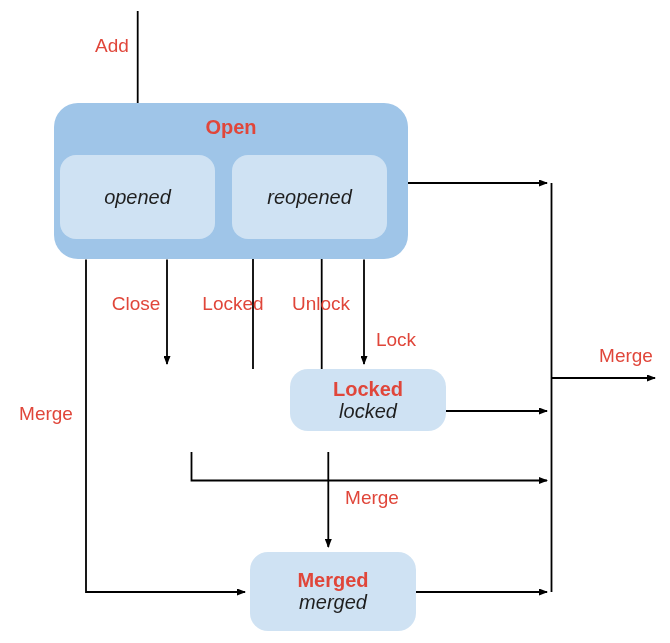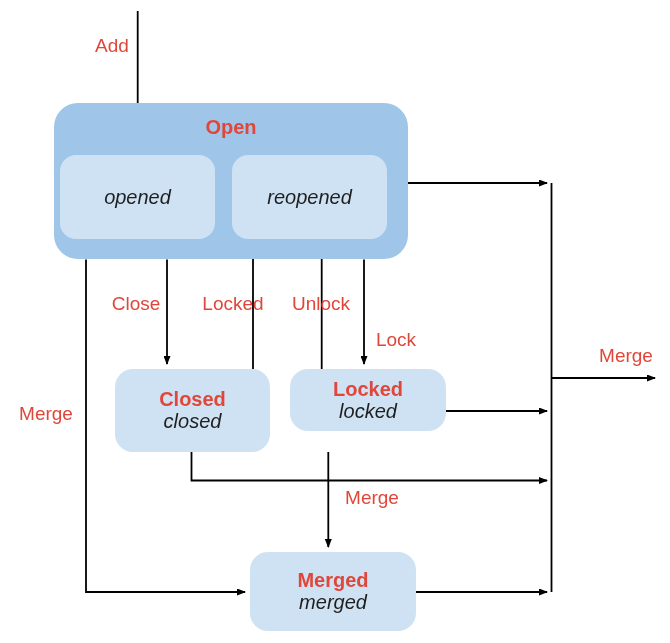--- a/index.html
+++ b/index.html
@@ -79,24 +79,20 @@
   <div class="container-box" id="open-container">
     <div class="container-title">Open</div>
   </div>
   <div class="box" id="state-opened">
     <span class="state-name">opened</span>
   </div>
   <div class="box" id="state-reopened">
     <span class="state-name">reopened</span>
   </div>
 
-  <div class="box" id="state-closed">
-    <span class="state-title">Closed</span>
-    <span class="state-name">closed</span>
-  </div>
   <div class="box" id="state-locked">
     <span class="state-title">Locked</span>
     <span class="state-name">locked</span>
   </div>
   <div class="box" id="state-merged">
     <span class="state-title">Merged</span>
     <span class="state-name">merged</span>
   </div>
 
   <div class="tlabel" id="label-add">Add</div>

